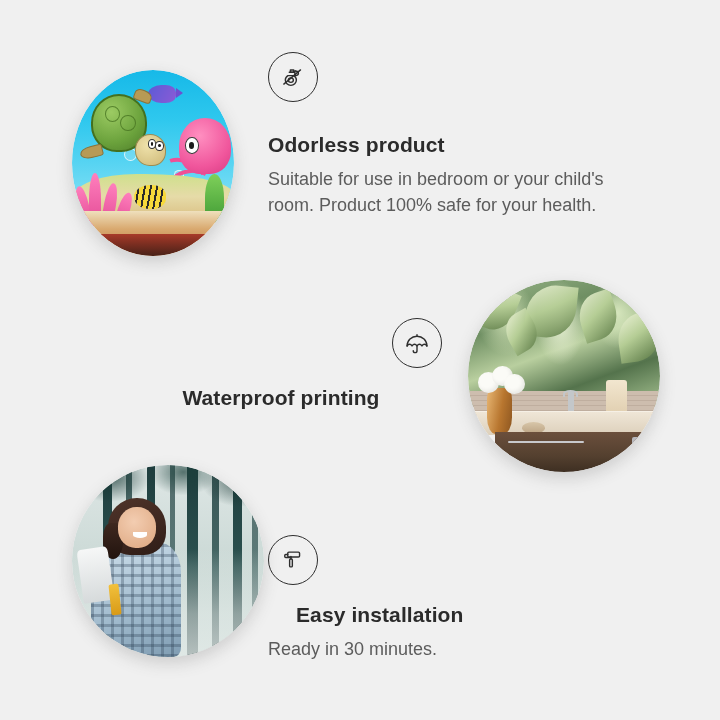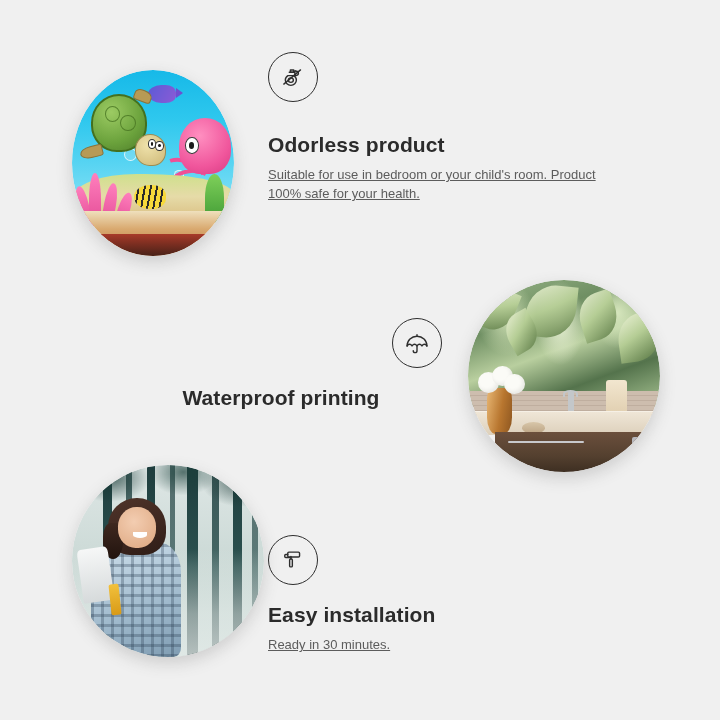--- a/index.html
+++ b/index.html
@@ -29,25 +29,24 @@
   .feature-title {
     font-size: 21px;
     font-weight: bold;
     color: #2b2b2b;
     letter-spacing: .1px;
     margin: 0 0 9px 0;
     line-height: 1.15;
     white-space: nowrap;
   }
   .feature-desc {
-    font-size: 13px;
+    font-size: 18px;
     color: #5c5c5c;
     line-height: 1.45;
     margin: 0;
-    text-decoration: underline;
   }
 
   
   .icon-circle {
     width: 50px;
     height: 50px;
     border: 1.6px solid #2e2e2e;
     border-radius: 50%;
     display: flex;
     align-items: center;
@@ -476,17 +475,17 @@
 
   <div class="feature-text" style="left:268px; top:535px; width:320px;" data-interactable="false">
     <div class="icon-circle" data-interactable="false">
       <svg width="30" height="30" viewBox="0 0 32 32" fill="none" stroke="#2e2e2e" stroke-width="1.5" stroke-linecap="round" stroke-linejoin="round">
         <rect x="10.4" y="7.6" width="12.6" height="5.2" rx="1.2"></rect>
         <path d="M10.4 10.2H8.2a1 1 0 0 0-1 1v1.1a1 1 0 0 0 1 1h5.6"></path>
         <path d="M13.8 12.3v2.6"></path>
         <rect x="12.4" y="14.9" width="2.9" height="8.4" rx="1"></rect>
       </svg>
     </div>
-    <p class="feature-title" style="margin-top:18px;" data-interactable="false">Easy installation</p>
+    <p class="feature-title" style="margin-top:18px;margin-left:28px;" data-interactable="false">Easy installation</p>
     <p class="feature-desc" data-interactable="false">Ready in 30 minutes.</p>
   </div>
 
 </div>
 
 </body></html>

